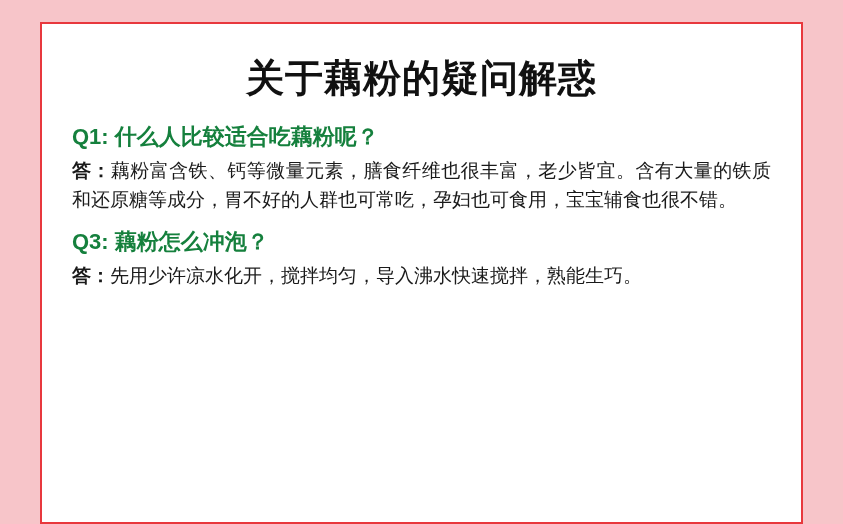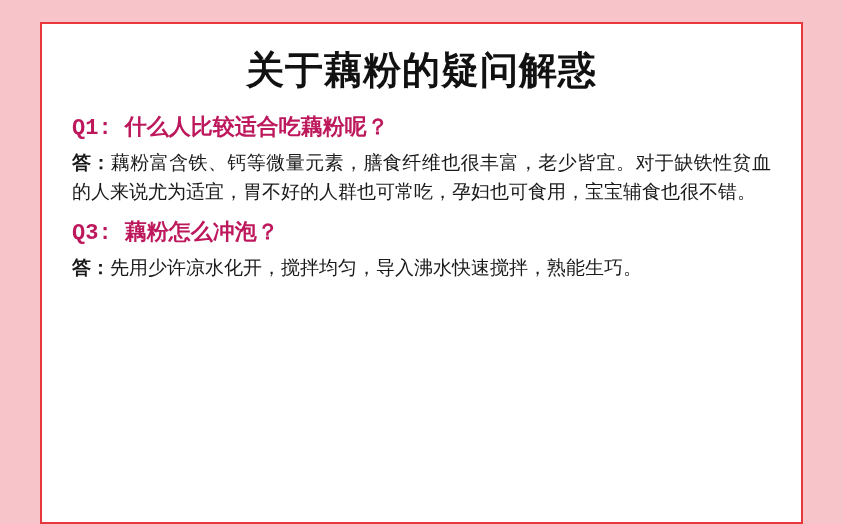--- a/index.html
+++ b/index.html
@@ -29,33 +29,32 @@
     border: 2px solid #e8383d;
     box-sizing: border-box;
     padding: 26px 30px 0 30px;
   }
   .faq-title {
     text-align: center;
     font-size: 38px;
     font-weight: bold;
     color: #111111;
     letter-spacing: 1px;
-    margin: 0 0 24px 0;
+    margin: 8px 0 24px 0;
     line-height: 1.1;
   }
   .qa-block {
     margin-bottom: 14px;
   }
   .q-line {
     font-size: 22px;
     font-weight: bold;
-    color: #be185d;
+    color: #15803d;
     margin-bottom: 7px;
     line-height: 1.2;
-    font-family: Liberation Mono, monospace;
   }
   .a-line {
     font-size: 19px;
     color: #1a1a1a;
     line-height: 1.52;
     letter-spacing: 0px;
     text-align: justify;
   }
   .a-label {
     font-weight: bold;
@@ -65,21 +64,21 @@
 </head>
 <body>
 
 <div class="page">
   <div class="card">
 
     <div class="faq-title">关于藕粉的疑问解惑</div>
 
     <div class="qa-block">
       <div class="q-line">Q1: 什么人比较适合吃藕粉呢？</div>
-      <div class="a-line"><span class="a-label">答：</span><span>藕粉富含铁、钙等微量元素，膳食纤维也很丰富，老少皆宜。对于缺铁性贫血的人来说尤为适宜，胃不好的人群也可常吃，孕妇也可食用，宝宝辅食也很不错。</span></div>
+      <div class="a-line"><span class="a-label">答：</span><span>藕粉富含铁、钙等微量元素，膳食纤维也很丰富，老少皆宜。含有大量的铁质和还原糖等成分，胃不好的人群也可常吃，孕妇也可食用，宝宝辅食也很不错。</span></div>
     </div>
 
 
     <div class="qa-block">
       <div class="q-line">Q3: 藕粉怎么冲泡？</div>
       <div class="a-line"><span class="a-label">答：</span><span>先用少许凉水化开，搅拌均匀，导入沸水快速搅拌，熟能生巧。</span></div>
     </div>
 
   </div>
 </div>

